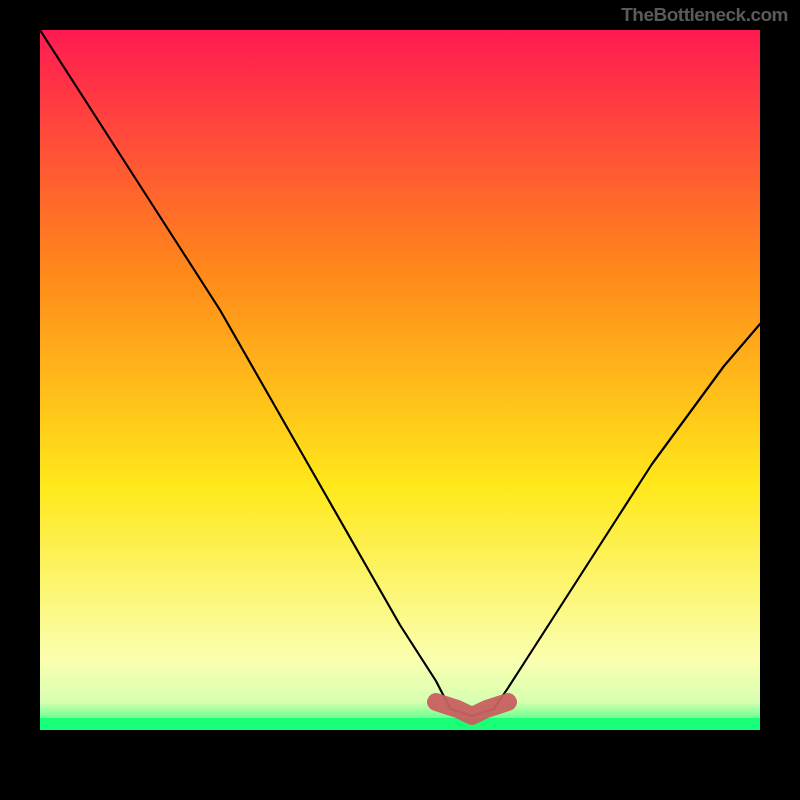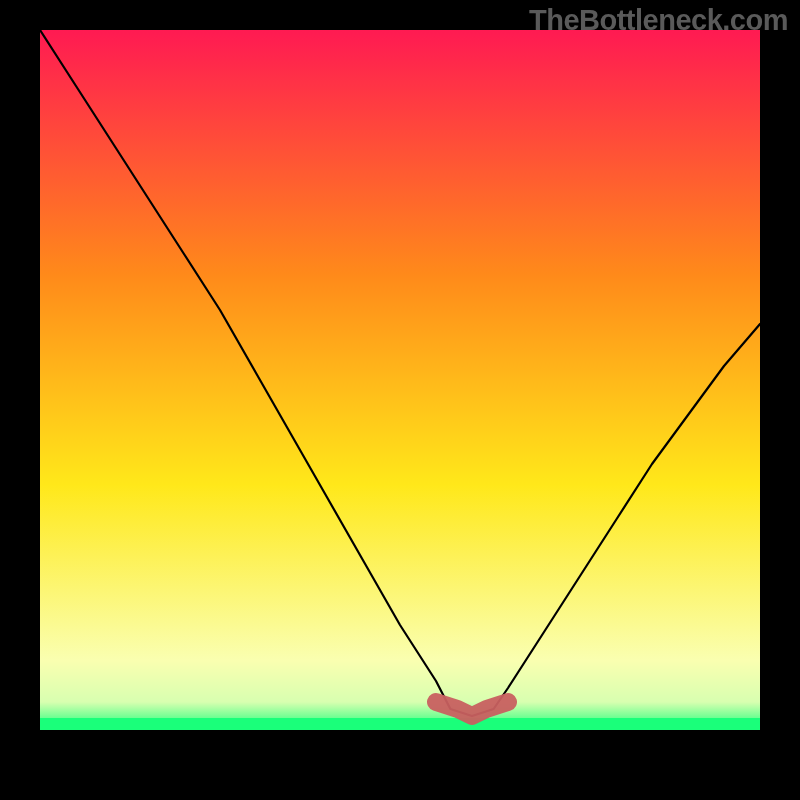--- a/index.html
+++ b/index.html
@@ -3,21 +3,21 @@
 <meta charset="utf-8">
 <style>
   * { margin: 0; padding: 0; box-sizing: border-box; }
   body { width: 800px; height: 800px; background: #000; font-family: Arial, sans-serif; overflow: hidden; }
   .container { position: relative; width: 800px; height: 800px; }
   .watermark {
     position: absolute;
     top: 4px;
     right: 12px;
     color: #5a5a5a;
-    font-size: 29px;
+    font-size: 19px;
     font-weight: bold;
     letter-spacing: -0.5px;
     z-index: 5;
   }
   .plot-area {
     position: absolute;
     left: 40px;
     top: 30px;
     width: 720px;
     height: 700px;

